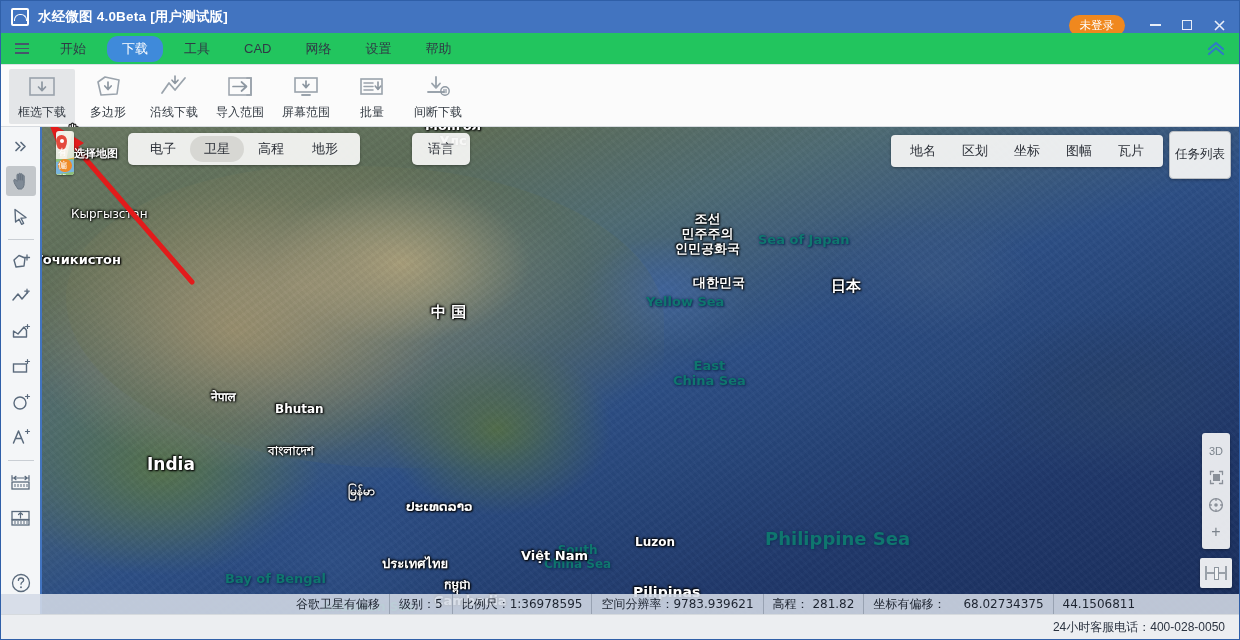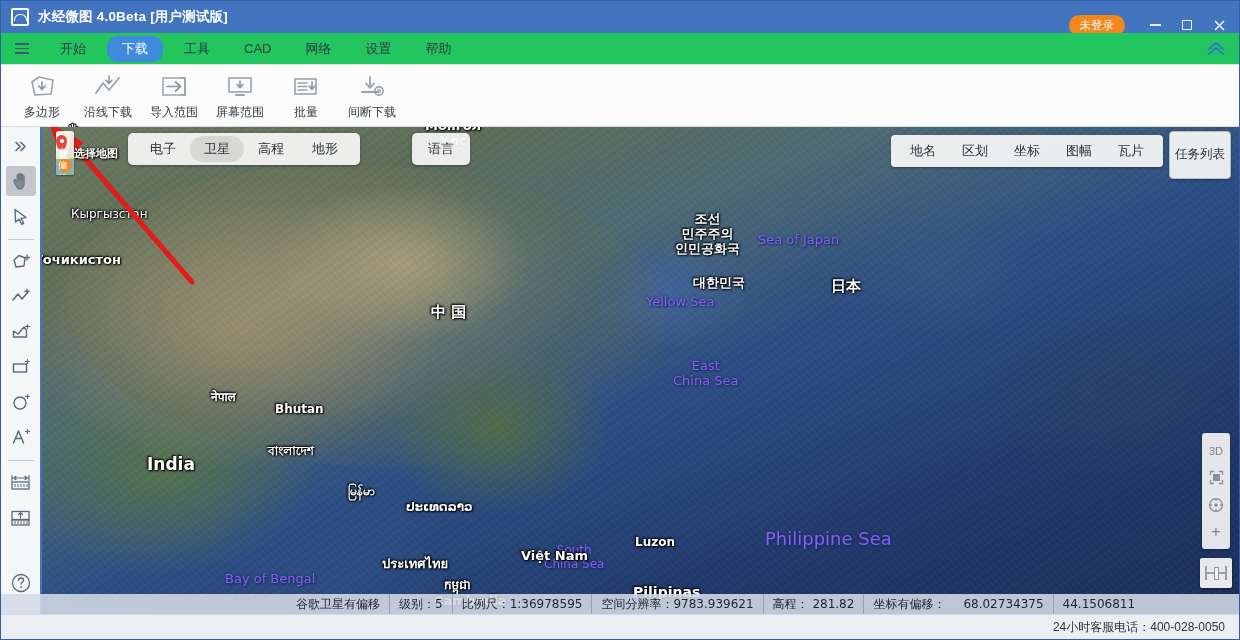--- a/index.html
+++ b/index.html
@@ -125,21 +125,21 @@
     position: absolute; left: 58%; top: 16%; width: 28%; height: 44%;
     background: radial-gradient(ellipse at 50% 50%, rgba(43,74,124,.5) 0%, rgba(30,52,96,0) 72%);
   }
 
   .maplabel {
     position: absolute; color: #fff; white-space: nowrap; pointer-events: none;
     text-shadow: 0 0 3px #000, 1px 1px 2px #000, -1px -1px 2px #000;
     font-family: "DejaVu Sans", "Liberation Sans", sans-serif; line-height: 1.15;
     text-align: center;
   }
-  .maplabel.sea { color: #8b5cf6; font-weight: normal; text-shadow: 0 0 3px #16325c, 1px 1px 2px #16325c; }
+  .maplabel.sea { color: #0f766e; font-weight: bold; text-shadow: 0 0 3px #16325c, 1px 1px 2px #16325c; }
   .maplabel.bold { font-weight: bold; }
 
   
   .maptype-bar {
     position: absolute; left: 86px; top: 6px; height: 32px;
     background: rgba(248,248,246,.93); border-radius: 5px;
     display: flex; align-items: center; padding: 0 8px; box-shadow: 0 1px 3px rgba(0,0,0,.35);
   }
   .maptype-bar .tab {
     font-size: 13px; color: #2c3038; padding: 4px 14px; border-radius: 13px; cursor: pointer;
@@ -299,20 +299,29 @@
     <div class="collapse-btn">
       <svg width="20" height="18" viewBox="0 0 20 18">
         <path d="M3 9 L10 3 L17 9" stroke="#2f7bc4" stroke-width="2.2" fill="none" stroke-linecap="round" stroke-linejoin="round"></path>
         <path d="M3 14 L10 8 L17 14" stroke="#2f7bc4" stroke-width="2.2" fill="none" stroke-linecap="round" stroke-linejoin="round"></path>
       </svg>
     </div>
   </div>
 
   <div class="ribbon">
 
+    <div class="rbtn hovered">
+      <span class="ico">
+        <svg width="30" height="26" viewBox="0 0 30 26">
+          <rect x="3" y="4" width="24" height="17" fill="none" stroke="#9aa3ac" stroke-width="1.6"></rect>
+          <path d="M15 8 L15 16 M11.5 13 L15 16.6 L18.5 13" stroke="#8d97a1" stroke-width="1.7" fill="none" stroke-linecap="round" stroke-linejoin="round"></path>
+        </svg>
+      </span>
+      <span class="lbl">框选下载</span>
+    </div>
 
     <div class="rbtn">
       <span class="ico">
         <svg width="30" height="26" viewBox="0 0 30 26">
           <path d="M5 8 L12 3 L26 6 L24 20 L8 21 Z" fill="none" stroke="#9aa3ac" stroke-width="1.6" stroke-linejoin="round"></path>
           <path d="M15 8 L15 15 M11.8 12 L15 15.5 L18.2 12" stroke="#8d97a1" stroke-width="1.7" fill="none" stroke-linecap="round" stroke-linejoin="round"></path>
         </svg>
       </span>
       <span class="lbl">多边形</span>
     </div>

